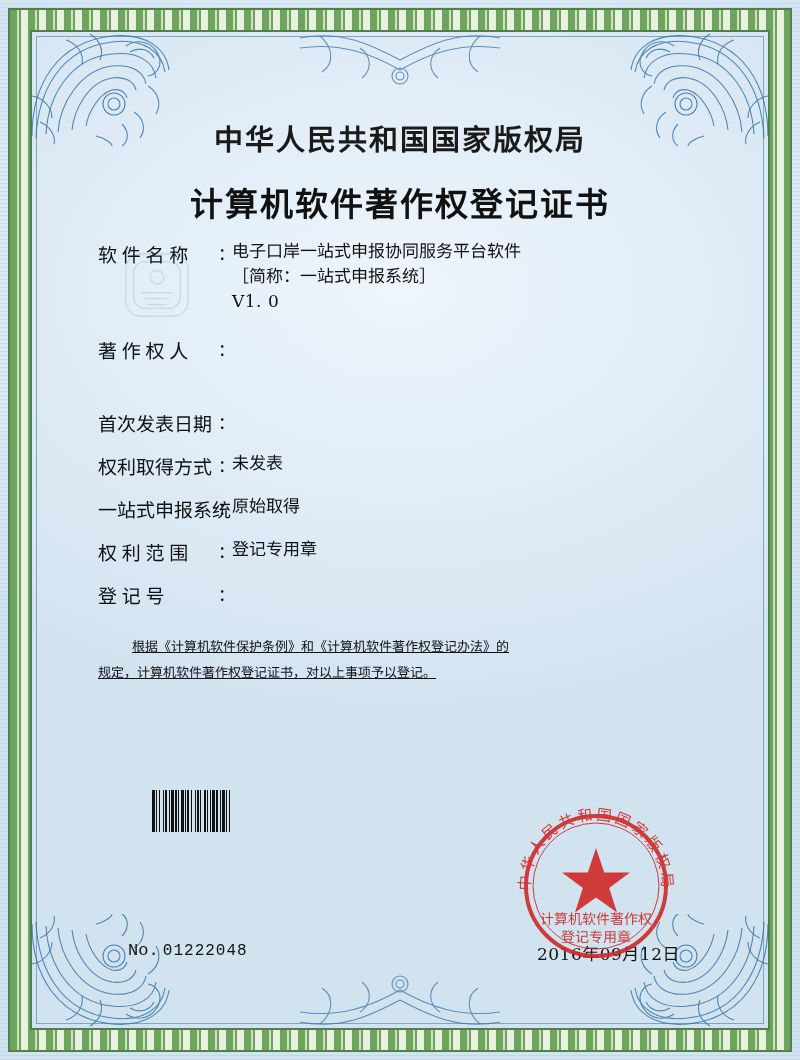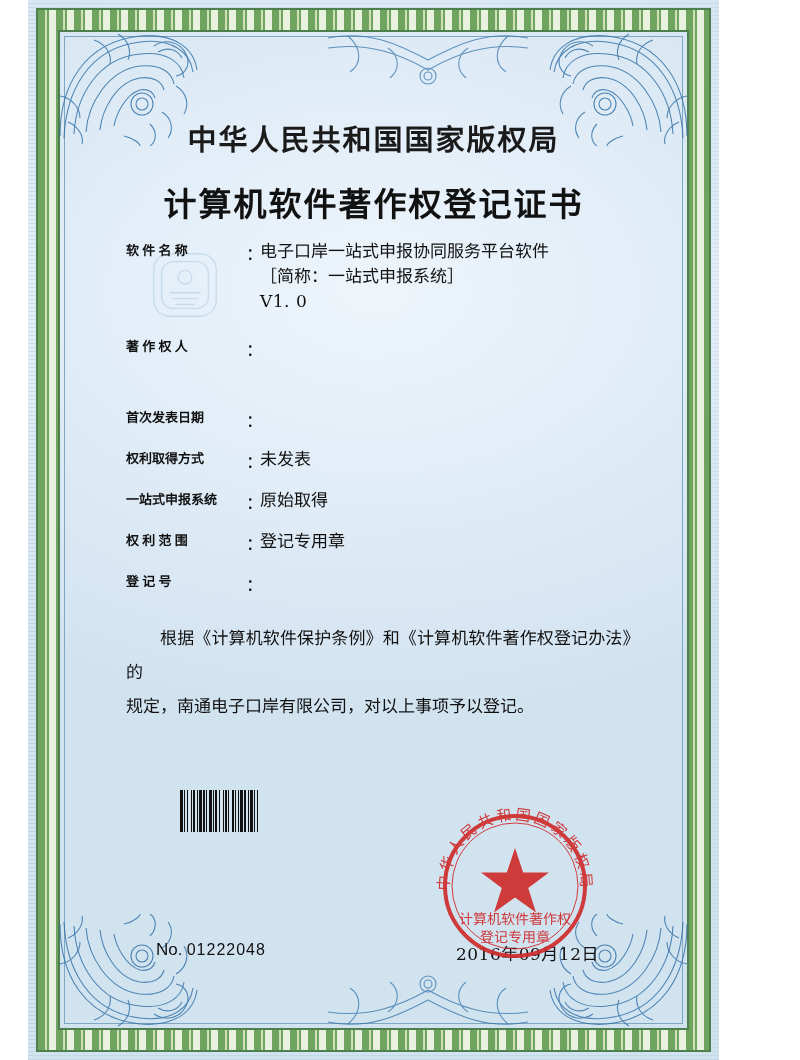--- a/index.html
+++ b/index.html
@@ -6,27 +6,26 @@
     margin: 0;
     padding: 0;
     background: #ffffff;
   }
   body {
     font-family: "Liberation Serif", "DejaVu Serif", serif;
   }
 
   .page {
     position: relative;
-    width: 691px;
+    width: 800px;
     height: 1060px;
     overflow: hidden;
     background:
       radial-gradient(ellipse 620px 420px at 50% 26%, #eef5fb 0%, #e3eef8 40%, #dbe9f4 68%, #d2e3f0 100%),
       linear-gradient(#e8f1f8, #dfecf5);
-    margin-left: 28px;
   }
 
   
   .page::before {
     content: "";
     position: absolute;
     inset: 0;
     background:
       repeating-linear-gradient(0deg, rgba(120,160,190,0.16) 0px, rgba(120,160,190,0.16) 1px, rgba(255,255,255,0) 1px, rgba(255,255,255,0) 4px);
     pointer-events: none;
@@ -136,25 +135,24 @@
     padding-right: 10px;
   }
   .field-row {
     display: flex;
     align-items: flex-start;
     margin-bottom: 6px;
   }
   .field-label {
     flex: 0 0 auto;
     width: 120px;
-    font-size: 13px;
+    font-size: 19px;
     color: #111;
     letter-spacing: 0px;
     white-space: pre;
-    font-weight: bold;
   }
   .field-colon {
     flex: 0 0 auto;
     width: 14px;
     font-size: 17px;
     color: #111;
   }
   .field-value {
     flex: 1 1 auto;
     font-size: 17px;
@@ -167,24 +165,25 @@
   .gap-a { height: 34px; }
   .gap-b { height: 16px; }
 
   .fields2 { margin-top: 6px; padding-left: 38px; }
   .fields2 .field-row { margin-bottom: 16px; }
 
   .statement {
     margin-top: 26px;
     padding-left: 38px;
     padding-right: 28px;
-    font-size: 17px;
+    font-size: 13px;
     line-height: 2.0;
     color: #111;
     text-align: justify;
+    text-decoration: underline;
   }
   .statement .indent { text-indent: 34px; display: block; }
 
   
   .barcode {
     position: absolute;
     left: 152px;
     top: 790px;
     width: 118px;
     height: 42px;
@@ -212,22 +211,22 @@
 
   
   .footer-no {
     position: absolute;
     left: 128px;
     top: 940px;
     z-index: 11;
     font-size: 17px;
     color: #111;
   }
-  .footer-no .lbl { font-family: Liberation Sans, sans-serif; }
-  .footer-no .num { font-family: Liberation Sans, sans-serif; letter-spacing: 1px; font-size: 16px; }
+  .footer-no .lbl { font-family: Liberation Mono, monospace; }
+  .footer-no .num { font-family: Liberation Mono, monospace; letter-spacing: 1px; font-size: 16px; }
 
   .footer-date {
     position: absolute;
     right: 120px;
     top: 940px;
     z-index: 11;
     font-size: 17px;
     color: #111;
     font-family: "DejaVu Serif", serif;
     letter-spacing: 0.5px;
@@ -432,21 +431,21 @@
       </div>
 
       <div class="field-row">
         <div class="field-label">登 记 号</div>
         <div class="field-colon">：</div>
       </div>
     </div>
 
     <div class="statement">
       <span class="indent">根据《计算机软件保护条例》和《计算机软件著作权登记办法》的</span>
-      <span>规定，南通电子口岸有限公司，对以上事项予以登记。</span>
+      <span>规定，计算机软件著作权登记证书，对以上事项予以登记。</span>
     </div>
 
   </div>
 
   <div class="barcode">
       <i style="width: 3px; background: rgb(17, 17, 17);"></i>
       <i style="width: 1px; background: transparent;"></i>
       <i style="width: 1px; background: rgb(17, 17, 17);"></i>
       <i style="width: 2px; background: transparent;"></i>
       <i style="width: 1px; background: rgb(17, 17, 17);"></i>

